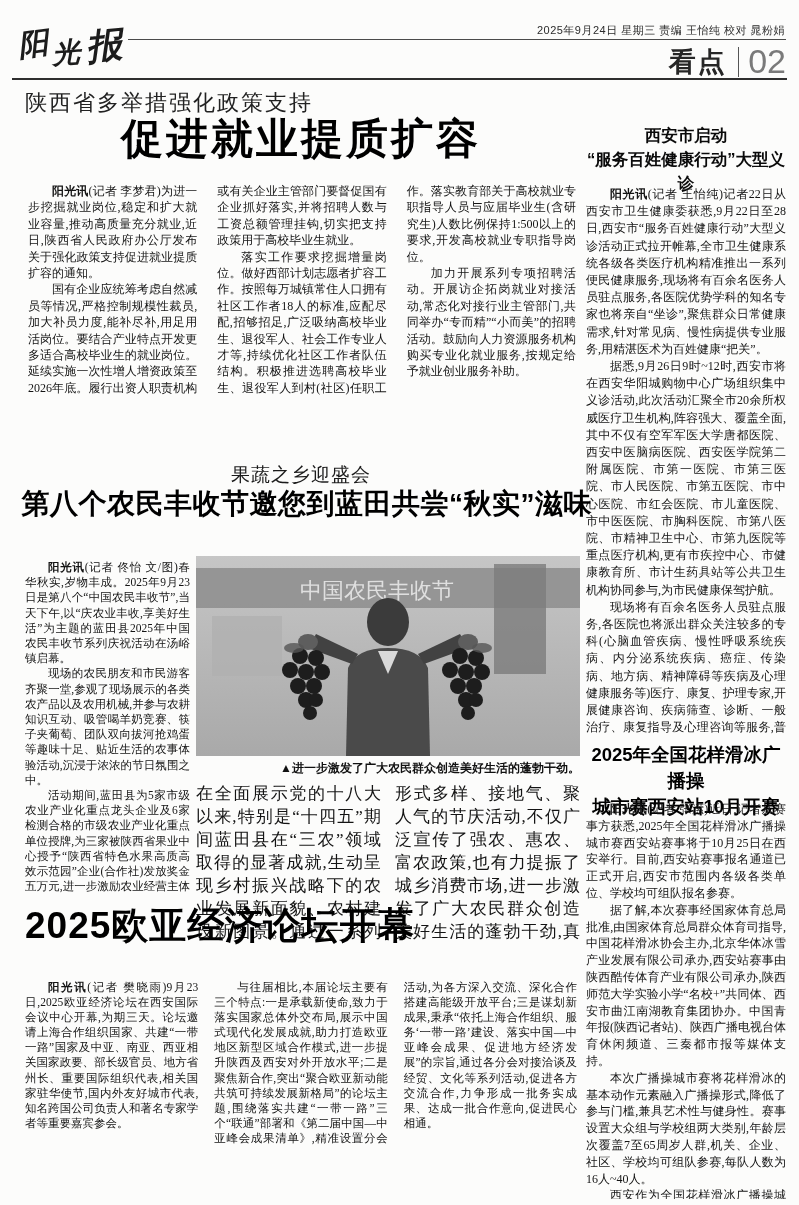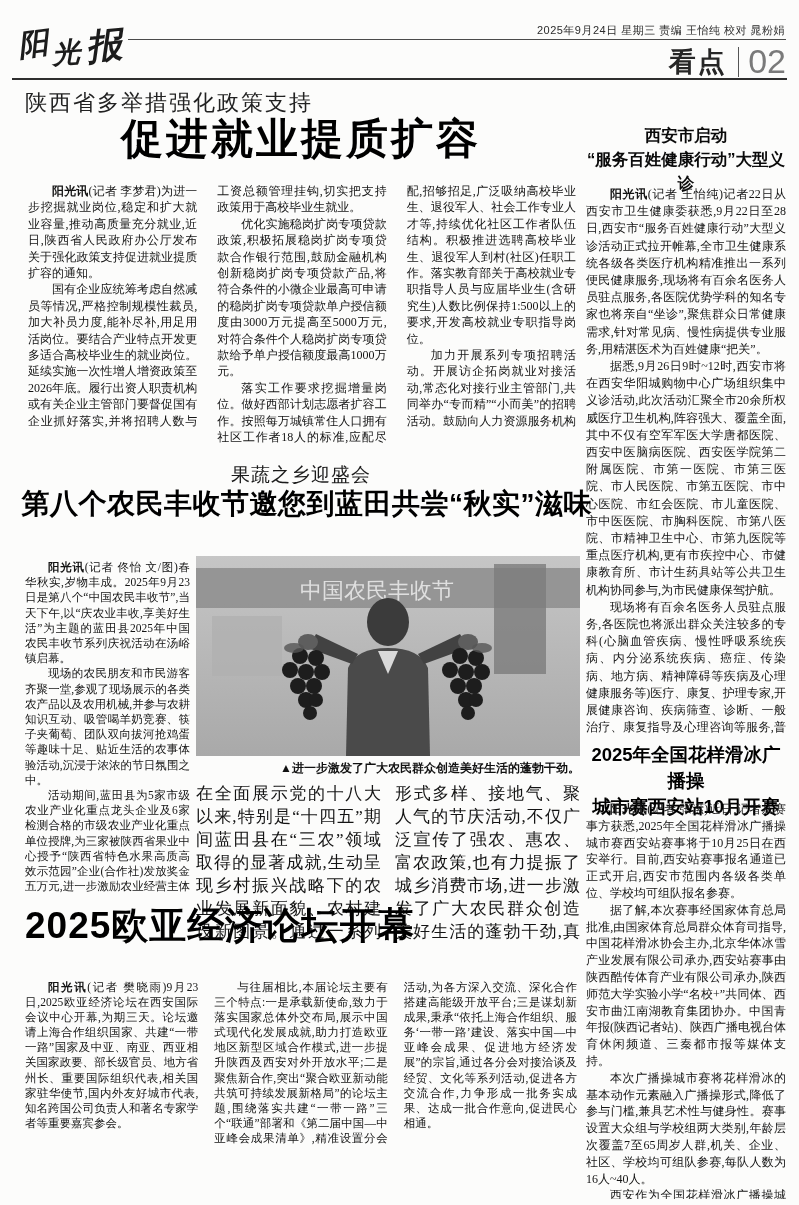--- a/index.html
+++ b/index.html
@@ -85,21 +85,20 @@
   <span class="sec-div"></span>
   <span class="sec-num">02</span>
 </div>
 <div id="rule2" class="abs"></div>
 
 <div id="emp-kicker" class="abs">陕西省多举措强化政策支持</div>
 <div id="emp-headline" class="abs">促进就业提质扩容</div>
 <div id="emp-body" class="abs">
   <p><b class="wire">阳光讯</b><span>(记者 李梦君)为进一步挖掘就业岗位,稳定和扩大就业容量,推动高质量充分就业,近日,陕西省人民政府办公厅发布关于强化政策支持促进就业提质扩容的通知。</span></p>
   <p>国有企业应统筹考虑自然减员等情况,严格控制规模性裁员,加大补员力度,能补尽补,用足用活岗位。要结合产业特点开发更多适合高校毕业生的就业岗位。延续实施一次性增人增资政策至2026年底。履行出资人职责机构或有关企业主管部门要督促国有企业抓好落实,并将招聘人数与工资总额管理挂钩,切实把支持政策用于高校毕业生就业。</p>
-  <p>优化实施稳岗扩岗专项贷款政策,积极拓展稳岗扩岗专项贷款合作银行范围,鼓励金融机构创新稳岗扩岗专项贷款产品,将符合条件的小微企业最高可申请的稳岗扩岗专项贷款单户授信额度由3000万元提高至5000万元,对符合条件个人稳岗扩岗专项贷款给予单户授信额度最高1000万元。</p>
   <p>落实工作要求挖掘增量岗位。做好西部计划志愿者扩容工作。按照每万城镇常住人口拥有社区工作者18人的标准,应配尽配,招够招足,广泛吸纳高校毕业生、退役军人、社会工作专业人才等,持续优化社区工作者队伍结构。积极推进选聘高校毕业生、退役军人到村(社区)任职工作。落实教育部关于高校就业专职指导人员与应届毕业生(含研究生)人数比例保持1:500以上的要求,开发高校就业专职指导岗位。</p>
   <p>加力开展系列专项招聘活动。开展访企拓岗就业对接活动,常态化对接行业主管部门,共同举办“专而精”“小而美”的招聘活动。鼓励向人力资源服务机构购买专业化就业服务,按规定给予就业创业服务补助。</p>
 
 </div>
 
 <div id="health-title" class="abs">
   <div>西安市启动</div>
   <div>“服务百姓健康行动”大型义诊</div>
 </div>
 <div id="health-body" class="abs">

